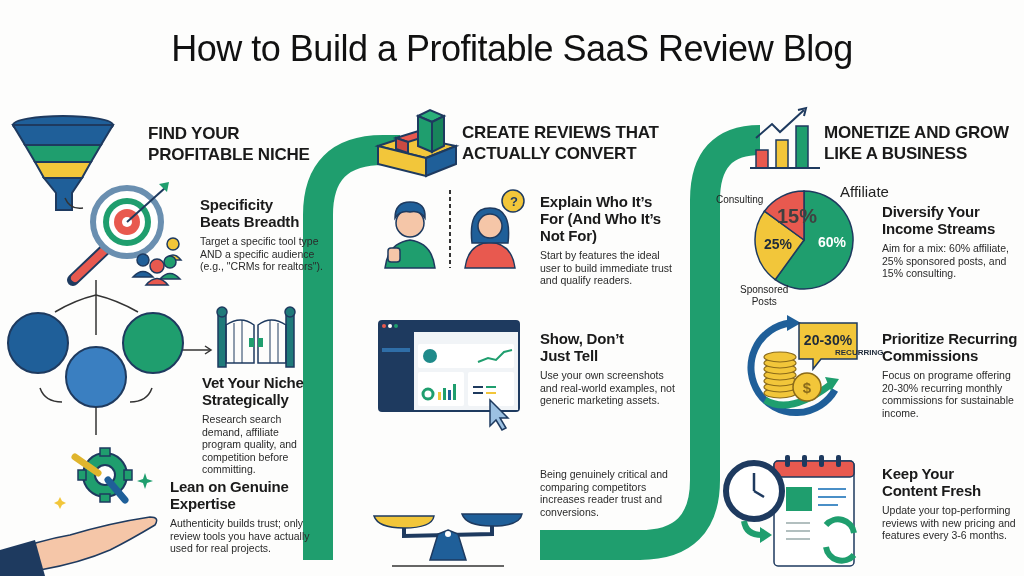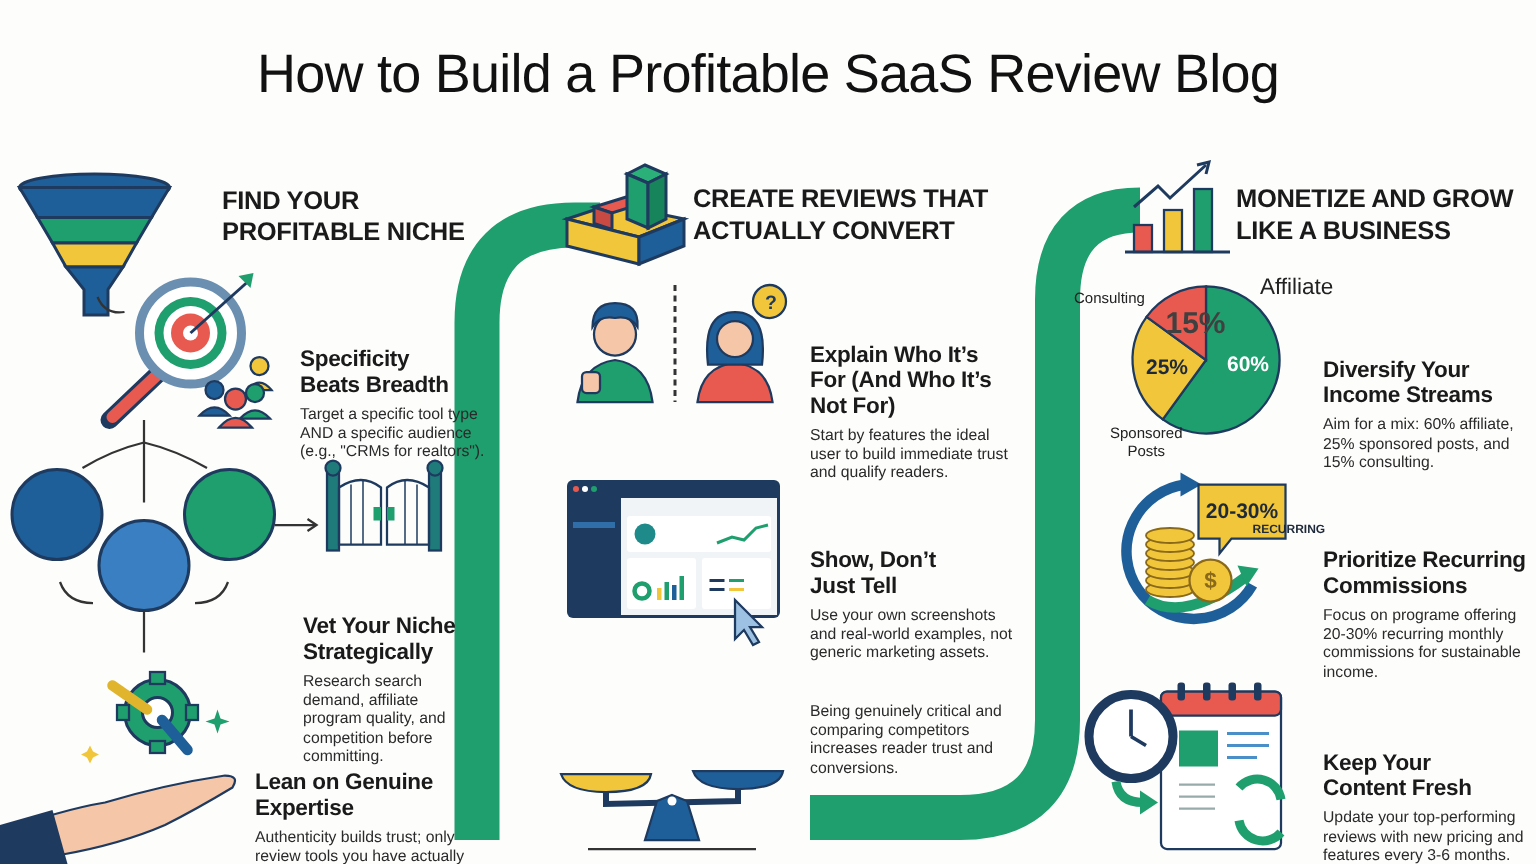--- a/index.html
+++ b/index.html
@@ -1,21 +1,21 @@
 <!DOCTYPE html>
 <html><head>
 <meta charset="utf-8">
 <style>
   * { box-sizing: border-box; margin: 0; padding: 0; }
   html, body { width: 1024px; height: 576px; overflow: hidden; background: #fdfdfc; }
   body { position: relative; font-family: "Liberation Sans", "DejaVu Sans", sans-serif; color: #1c1c1c; }
   .abs { position: absolute; }
   .title { position: absolute; left: 0; top: 28px; width: 1024px; text-align: center; font-size: 36px; font-weight: 400; letter-spacing: -0.5px; color: #111; }
   .sec-title { position: absolute; font-size: 17px; font-weight: 700; line-height: 21px; color: #1a1a1a; text-transform: uppercase; letter-spacing: -0.2px; }
-  .item-title { font-size: 15px; font-weight: 700; line-height: 17px; color: #1a1a1a; letter-spacing: -0.2px; margin-top: 35px; }
+  .item-title { font-size: 15px; font-weight: 700; line-height: 17px; color: #1a1a1a; letter-spacing: -0.2px; }
   .item-desc { font-size: 10.5px; line-height: 12.5px; color: #2a2a2a; margin-top: 5px; }
   .item { position: absolute; }
   svg { position: absolute; overflow: visible; }
 </style>
 </head>
 <body>
 
 <div class="title">How to Build a Profitable SaaS Review Blog</div>
 
 <svg style="left:0;top:0;width:1024px;height:576px;" viewBox="0 0 1024 576">

